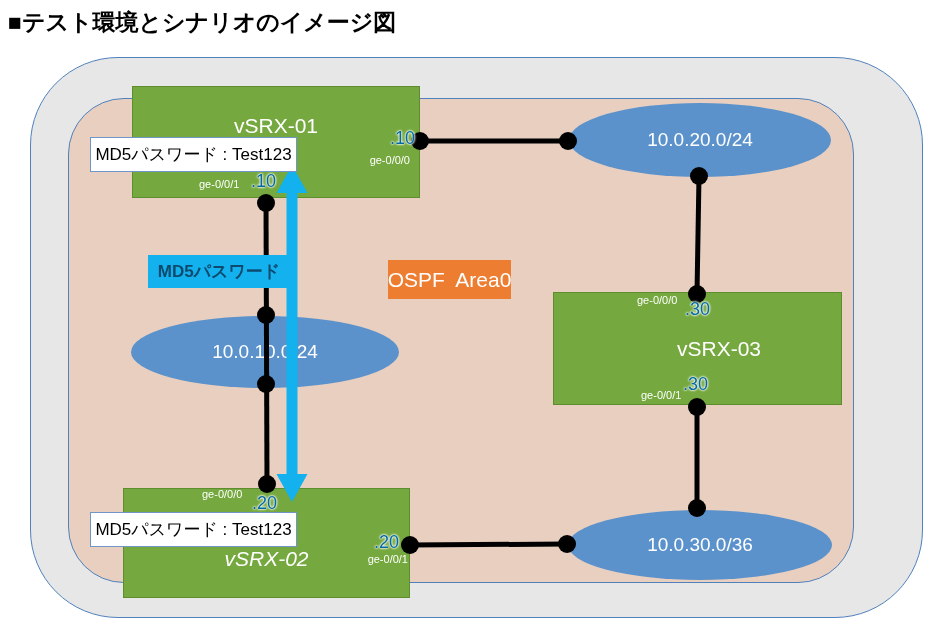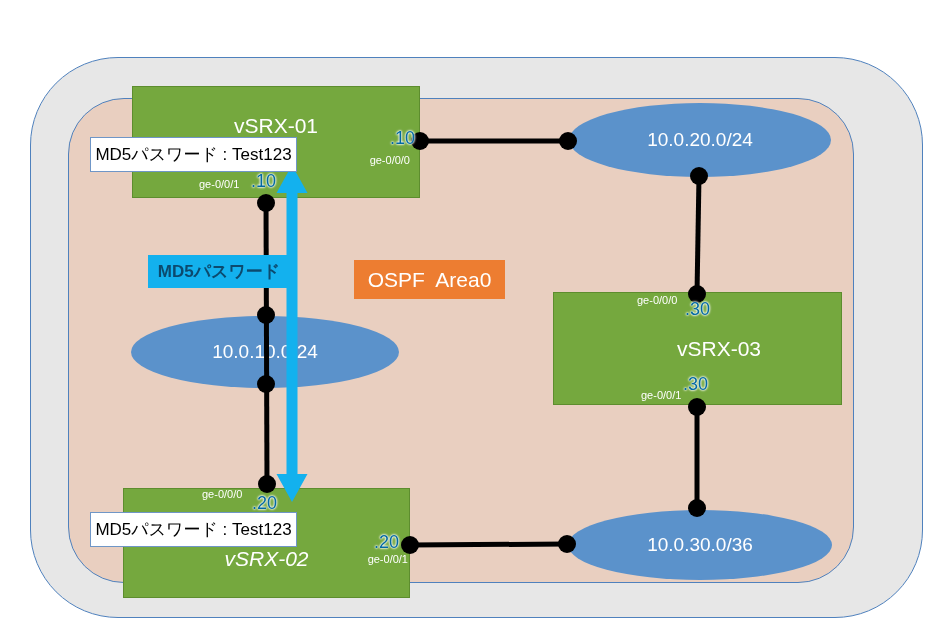--- a/index.html
+++ b/index.html
@@ -57,30 +57,31 @@
     color:#000;font-size:17px;white-space:pre;
   }
   .md5-note-1{top:137px;}
   .md5-note-2{top:512px;}
   .md5-tag{
     position:absolute;left:148px;top:255px;width:142px;height:33px;background:#13b1ee;
     display:flex;align-items:center;justify-content:center;
     color:#0c4a6e;font-size:17px;font-weight:bold;white-space:pre;
   }
   .ospf-tag{
-    position:absolute;left:354px;top:260px;width:151px;height:39px;background:#ed7d31;
+    position:absolute;left:388px;top:260px;width:123px;height:39px;background:#ed7d31;
     display:flex;align-items:center;justify-content:center;
     color:#fff;font-size:21px;white-space:pre;
   }
 </style>
 </head>
 <body>
 
 <div id="stage">
 
+  <div class="title">■テスト環境とシナリオのイメージ図</div>
 
   <div class="outer-frame"></div>
   <div class="inner-frame"></div>
 
   <div class="node node-vsrx01">
     <div class="node-label">vSRX-01</div>
   </div>
   <div class="node node-vsrx02">
     <div class="node-label">vSRX-02</div>
   </div>

